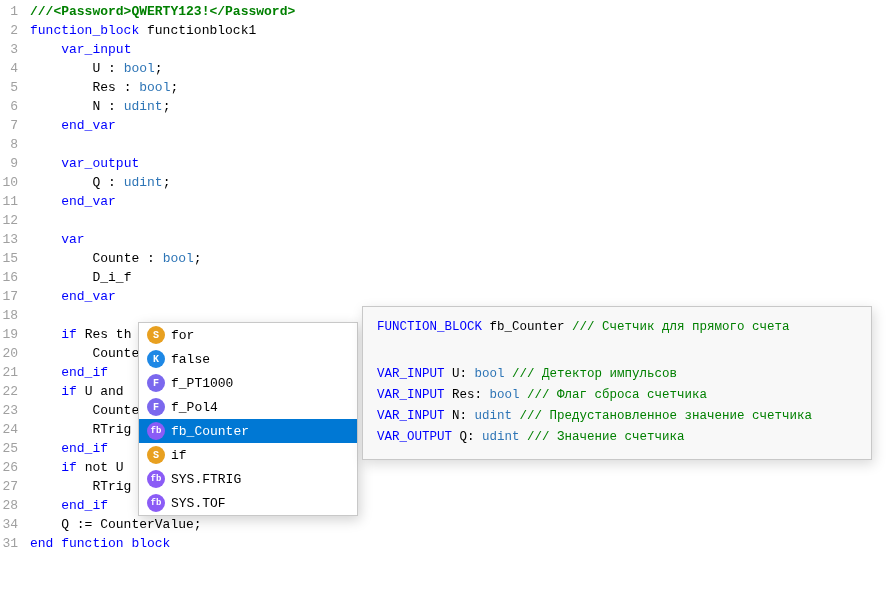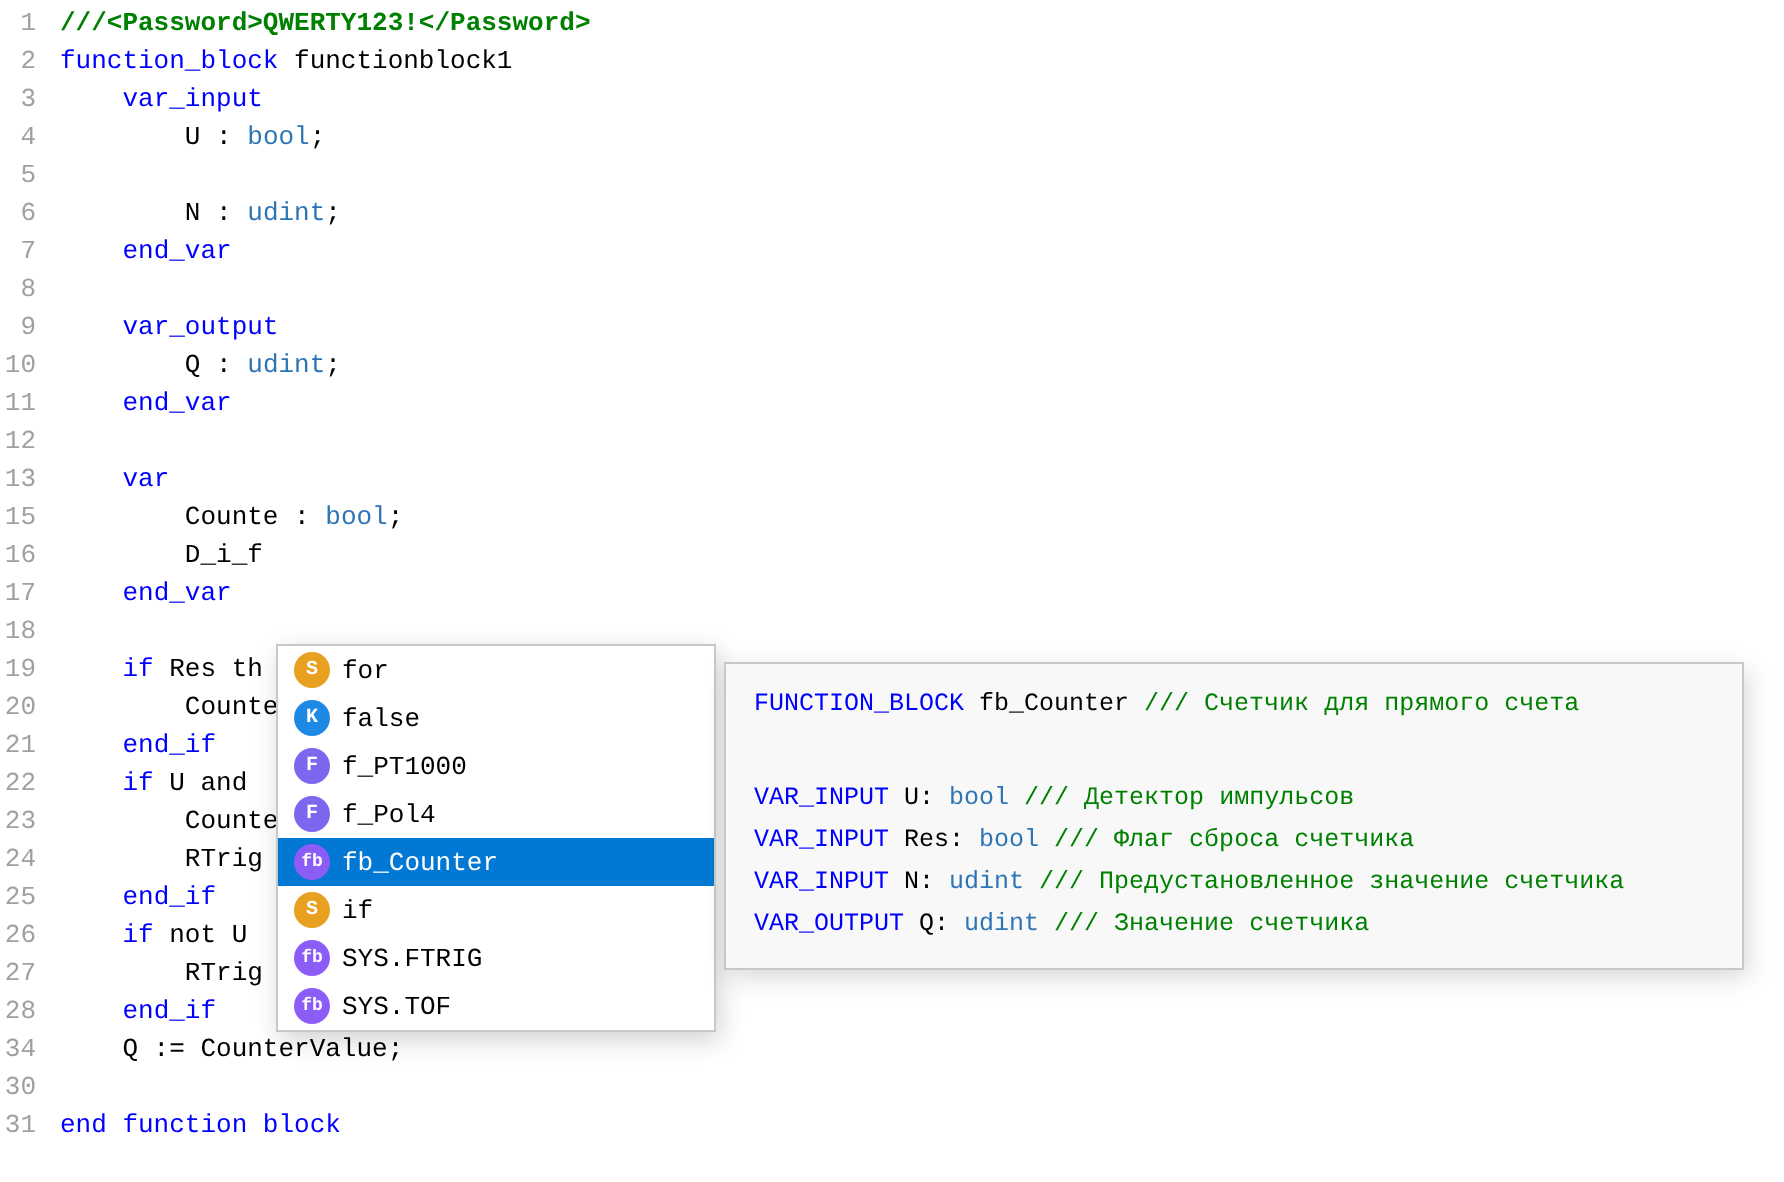--- a/index.html
+++ b/index.html
@@ -90,21 +90,21 @@
       color: #fff;
     }
     .ac-icon.s { background: #e8a020; }
     .ac-icon.k { background: #1e88e5; }
     .ac-icon.f { background: #7b68ee; }
     .ac-icon.fb { background: #8b5cf6; }
 
     
     .docs-panel {
       position: absolute;
-      top: 331px;
+      top: 306px;
       left: 362px;
       width: 510px;
       background: #f8f8f8;
       border: 1px solid #c8c8c8;
       box-shadow: 2px 4px 12px rgba(0,0,0,0.15);
       padding: 10px 14px;
       font-size: 12.5px;
       z-index: 10;
       color: #000;
       line-height: 1.7;
@@ -120,21 +120,21 @@
   </style>
 </head>
 <body>
 
 <div class="editor-container">
   <div class="code-area" id="code-lines">
       <div class="line"><span class="line-number">1</span><span class="line-content"><span class="comment">///&lt;Password&gt;QWERTY123!&lt;/Password&gt;</span></span></div>
       <div class="line"><span class="line-number">2</span><span class="line-content"><span class="kw">function_block</span><span> functionblock1</span></span></div>
       <div class="line"><span class="line-number">3</span><span class="line-content"><span>    </span><span class="kw">var_input</span></span></div>
       <div class="line"><span class="line-number">4</span><span class="line-content"><span>        </span><span>U : </span><span class="type">bool</span><span>;</span></span></div>
-      <div class="line"><span class="line-number">5</span></div>
+      <div class="line"><span class="line-number">5</span><span class="line-content"><span>        </span><span>Res : </span><span class="type">bool</span><span>;</span></span></div>
       <div class="line"><span class="line-number">6</span><span class="line-content"><span>        </span><span>N : </span><span class="type">udint</span><span>;</span></span></div>
       <div class="line"><span class="line-number">7</span><span class="line-content"><span>    </span><span class="kw">end_var</span></span></div>
       <div class="line"><span class="line-number">8</span><span class="line-content"></span></div>
       <div class="line"><span class="line-number">9</span><span class="line-content"><span>    </span><span class="kw">var_output</span></span></div>
       <div class="line"><span class="line-number">10</span><span class="line-content"><span>        </span><span>Q : </span><span class="type">udint</span><span>;</span></span></div>
       <div class="line"><span class="line-number">11</span><span class="line-content"><span>    </span><span class="kw">end_var</span></span></div>
       <div class="line"><span class="line-number">12</span><span class="line-content"></span></div>
       <div class="line"><span class="line-number">13</span><span class="line-content"><span>    </span><span class="kw">var</span></span></div>
       <div class="line"><span class="line-number">15</span><span class="line-content"><span>        </span><span>Counte : </span><span class="type">bool</span><span>;</span></span></div>
       <div class="line"><span class="line-number">16</span><span class="line-content"><span>        </span><span>D_i_f</span><span class="red-wave"></span></span></div>
@@ -144,21 +144,20 @@
       <div class="line"><span class="line-number">20</span><span class="line-content"><span>        Counte</span></span></div>
       <div class="line"><span class="line-number">21</span><span class="line-content"><span>    </span><span class="kw">end_if</span></span></div>
       <div class="line"><span class="line-number">22</span><span class="line-content"><span>    </span><span class="kw">if</span><span> U and</span></span></div>
       <div class="line"><span class="line-number">23</span><span class="line-content"><span>        Counte</span></span></div>
       <div class="line"><span class="line-number">24</span><span class="line-content"><span>        RTrig</span></span></div>
       <div class="line"><span class="line-number">25</span><span class="line-content"><span>    </span><span class="kw">end_if</span></span></div>
       <div class="line"><span class="line-number">26</span><span class="line-content"><span>    </span><span class="kw">if</span><span> not U</span></span></div>
       <div class="line"><span class="line-number">27</span><span class="line-content"><span>        RTrig</span></span></div>
       <div class="line"><span class="line-number">28</span><span class="line-content"><span>    </span><span class="kw">end_if</span></span></div>
       <div class="line"><span class="line-number">34</span><span class="line-content"><span>    Q := CounterValue;</span></span></div>
-      <div class="line"><span class="line-number">30</span><span class="line-content"></span></div>
       <div class="line"><span class="line-number">31</span><span class="line-content"><span class="kw">end function block</span></span></div>
     </div>
 
   <div class="autocomplete-dropdown" id="ac-dropdown">
       <div class="ac-item">
         <span class="ac-icon s">S</span>
         <span>for</span>
       </div>
       <div class="ac-item">
         <span class="ac-icon k">K</span>

